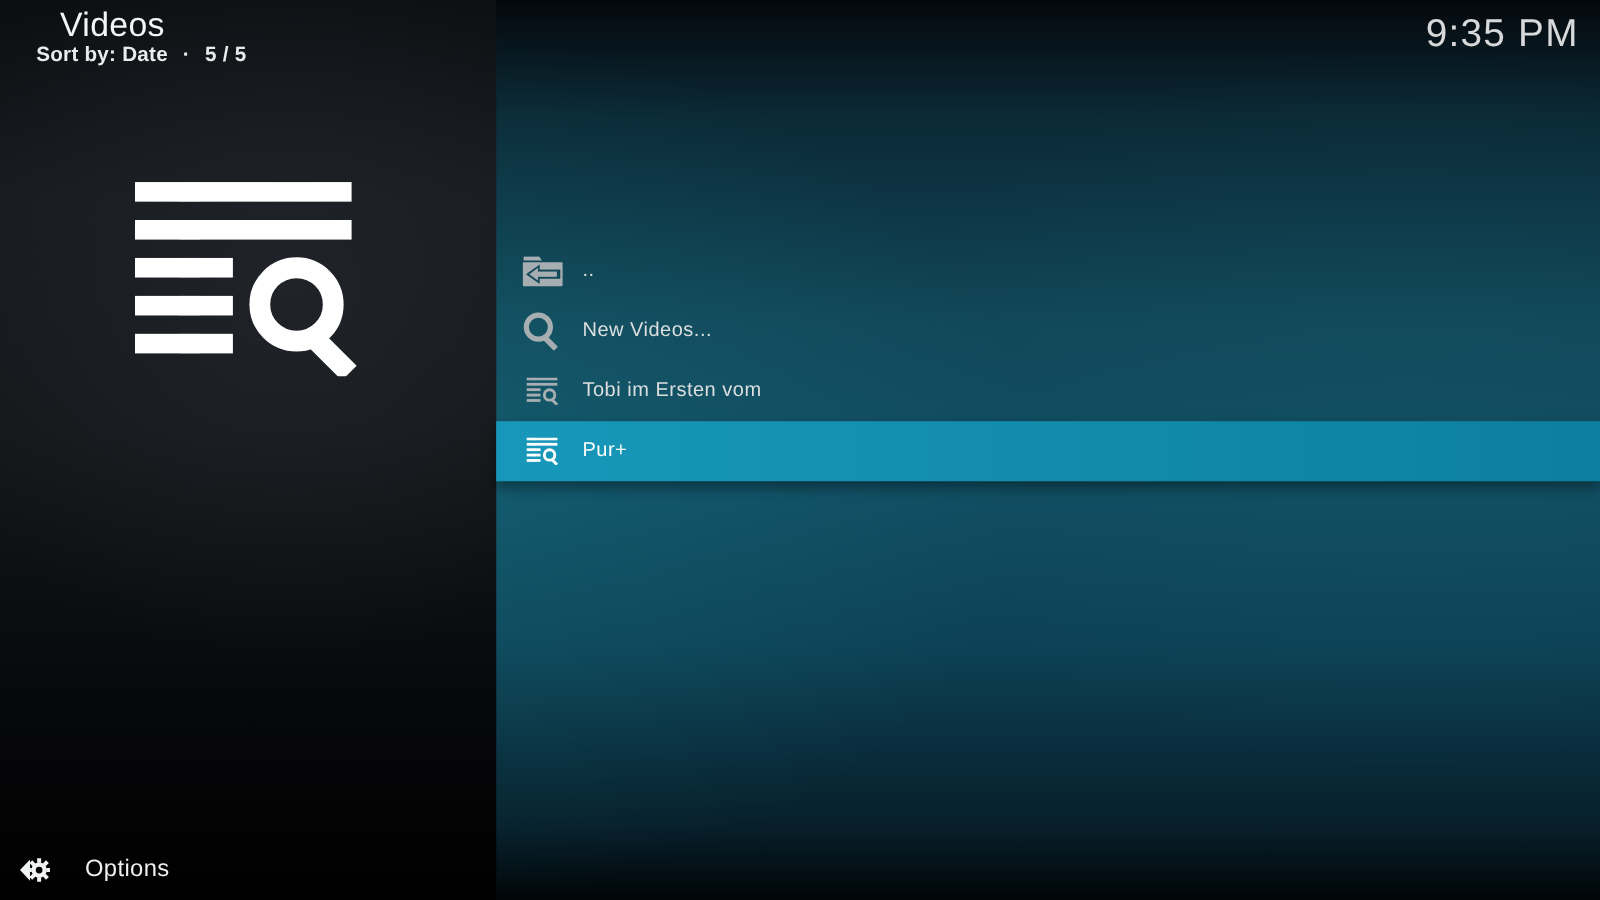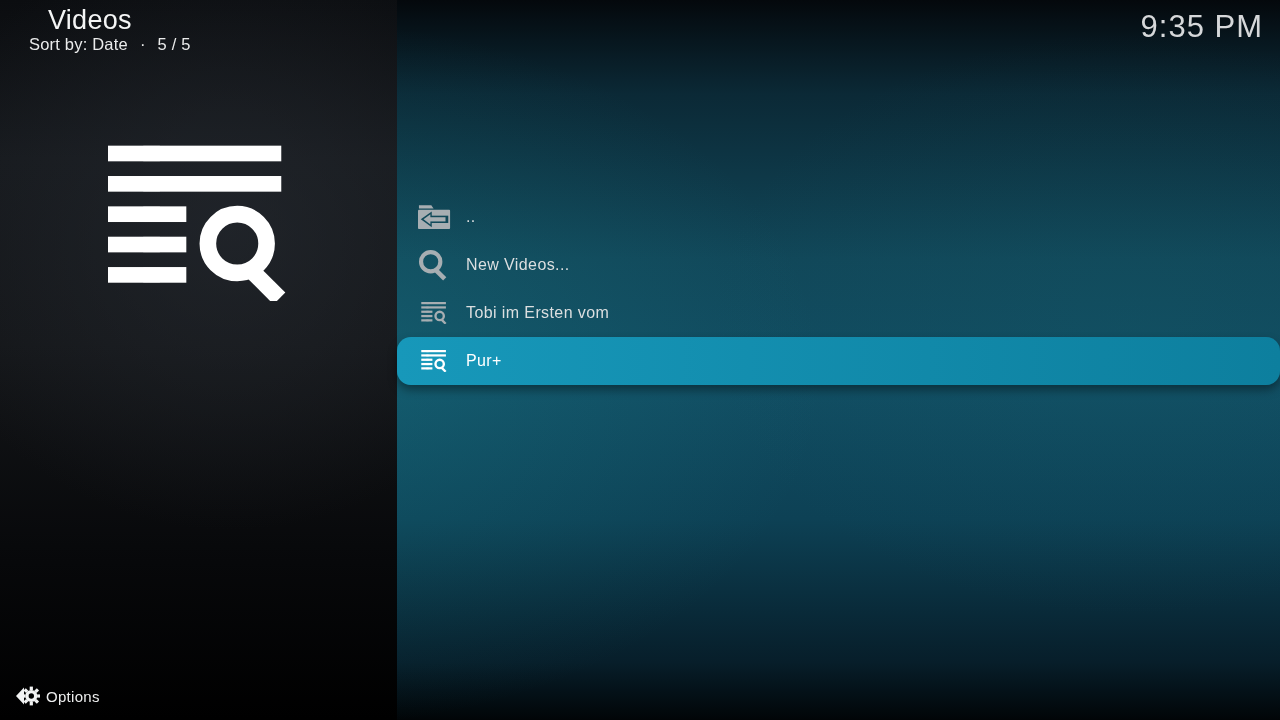--- a/index.html
+++ b/index.html
@@ -22,53 +22,53 @@
     background:
       radial-gradient(ellipse 430px 400px at 58% 32%, rgba(40,45,52,0.55), rgba(40,45,52,0) 75%),
       linear-gradient(180deg,#0b0d10 0%,#16191d 22%,#141619 48%,#07080a 78%,#000 100%);
   }
   .page-title{
     position:absolute;left:28px;top:4px;
     font-size:27px;line-height:32px;color:#f4f5f5;font-weight:400;letter-spacing:.3px;margin-left:20px;
   }
   .subtitle{
     position:absolute;left:29px;top:35px;
-    font-size:16.5px;color:#eaebeb;font-weight:400;letter-spacing:.2px;
+    font-size:16.5px;color:#eaebeb;font-weight:700;letter-spacing:.2px;
     display:flex;align-items:center;
   }
   .subtitle .sep{margin:0 12px;}
   .clock{
     position:absolute;top:3px;right:17px;
     font-size:31px;line-height:48px;color:#d6d8da;font-weight:300;letter-spacing:1px;
   }
   .hero-icon{
     position:absolute;left:108px;top:145px;width:186px;height:156px;color:#fff;
   }
   .hero-icon svg{width:100%;height:100%;display:block;}
   
   .list{position:absolute;left:397px;top:193px;width:883px;}
   .row{height:48px;display:flex;align-items:center;color:#dcdfe0;}
   .icon-box{width:46px;margin-left:14px;display:flex;align-items:center;justify-content:center;flex:none;}
   .icon-box svg{display:block;color:#a7aeb2;}
   .row .label{margin-left:9px;font-size:16px;letter-spacing:.4px;white-space:nowrap;}
   .row.selected{
     background:linear-gradient(90deg,var(--hl1,#1798ba),var(--hl2,#0d7f9e));
-    color:#fff;box-shadow:0 5px 10px rgba(0,0,0,.38);border-radius:14px;
+    color:#fff;box-shadow:0 5px 10px rgba(0,0,0,.38);
   }
   .row.selected .icon-box svg{color:#fff;}
   .svg-parent-folder{width:33px;height:25px;}
   .svg-search{width:34px;height:34px;}
   .svg-saved-search{width:27px;height:22px;}
   
   .options{
     position:absolute;left:14px;bottom:10px;height:28px;
     display:flex;align-items:center;color:#edeeee;cursor:default;
   }
   .options .gear{width:26px;height:26px;color:#f2f3f3;}
-  .options .label{margin-left:6px;font-size:15px;letter-spacing:.3px;}
+  .options .label{margin-left:28px;font-size:19px;letter-spacing:.3px;}
 </style>
 </head>
 <body>
 
 <div class="right-bg"></div>
 <div class="left-panel"></div>
 
 <div class="page-title">Videos</div>
 <div class="subtitle">
   <span>Sort by: Date</span>

